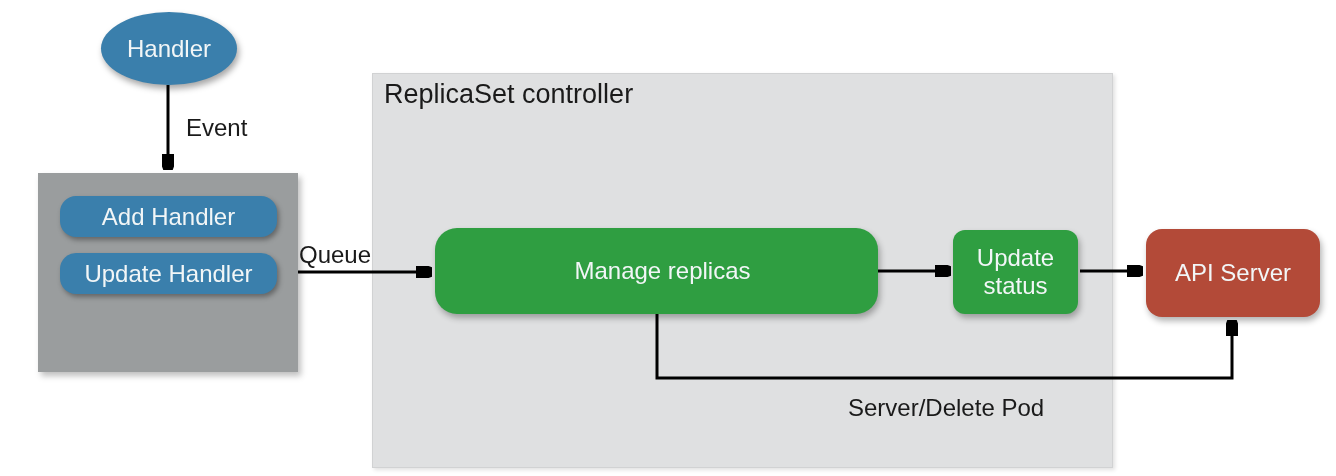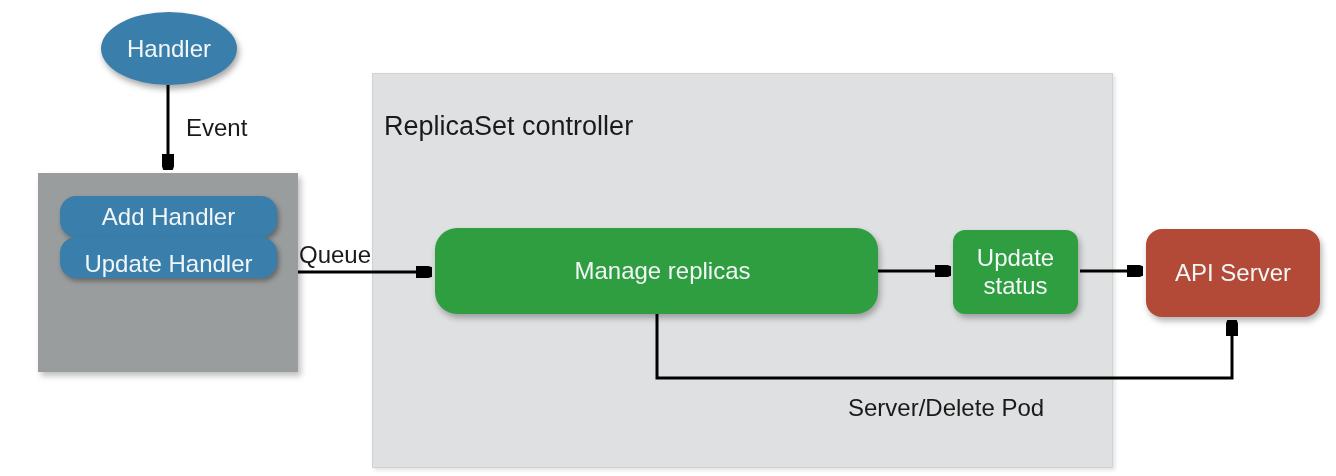--- a/index.html
+++ b/index.html
@@ -20,35 +20,35 @@
   }
   .controller-box{
     position:absolute;left:372px;top:73px;width:741px;height:395px;
     background:var(--color-controller_box_gray,#dfe0e1);
     border:1px solid rgba(0,0,0,.06);
     box-shadow:2px 2px 4px rgba(0,0,0,.12);
     box-sizing:border-box;
   }
   .controller-title{
     position:absolute;left:384px;top:79px;
-    font-size:27px;color:var(--color-label_text,#1a1a1a);margin-top:32px;
+    font-size:27px;color:var(--color-label_text,#1a1a1a);
   }
   .handlers-box{
     position:absolute;left:38px;top:173px;width:260px;height:199px;
     background:var(--color-handler_box_gray,#9a9d9e);
     box-shadow:3px 4px 6px rgba(0,0,0,.25);
   }
   .handler-btn{
     position:absolute;left:22px;width:217px;height:41px;border-radius:16px;
     background:var(--color-node_blue,#3a7fac);
     display:flex;align-items:center;justify-content:center;
     color:var(--color-node_text,#f2f6f7);font-size:24px;
     box-shadow:2px 3px 5px rgba(0,0,0,.35);
   }
-  .handler-btn.h1{top:23px;} .handler-btn.h2{top:64px;align-items:flex-end;} .handler-btn.h3{top:135px;}
+  .handler-btn.h1{top:23px;} .handler-btn.h2{top:80px;} .handler-btn.h3{top:135px;}
   .green{background:var(--color-node_green,#2f9e41);box-shadow:2px 4px 6px rgba(0,0,0,.3);padding-left:12px;}
   .manage{left:435px;top:228px;width:443px;height:86px;border-radius:22px;font-size:24px;}
   .update-status{left:953px;top:230px;width:125px;height:84px;border-radius:12px;
     font-size:24px;line-height:1.18;padding:0 14px;}
   .api-server{
     left:1146px;top:229px;width:174px;height:88px;border-radius:16px;
     background:var(--color-node_red,#b34a38);font-size:24px;
     box-shadow:2px 4px 6px rgba(0,0,0,.3);
     justify-content:center;
   }

